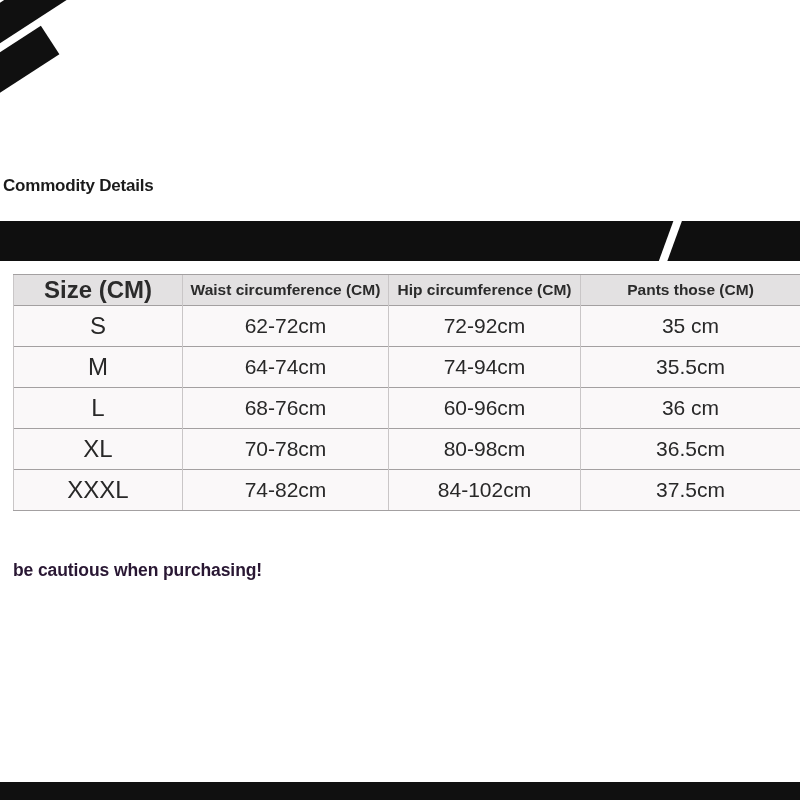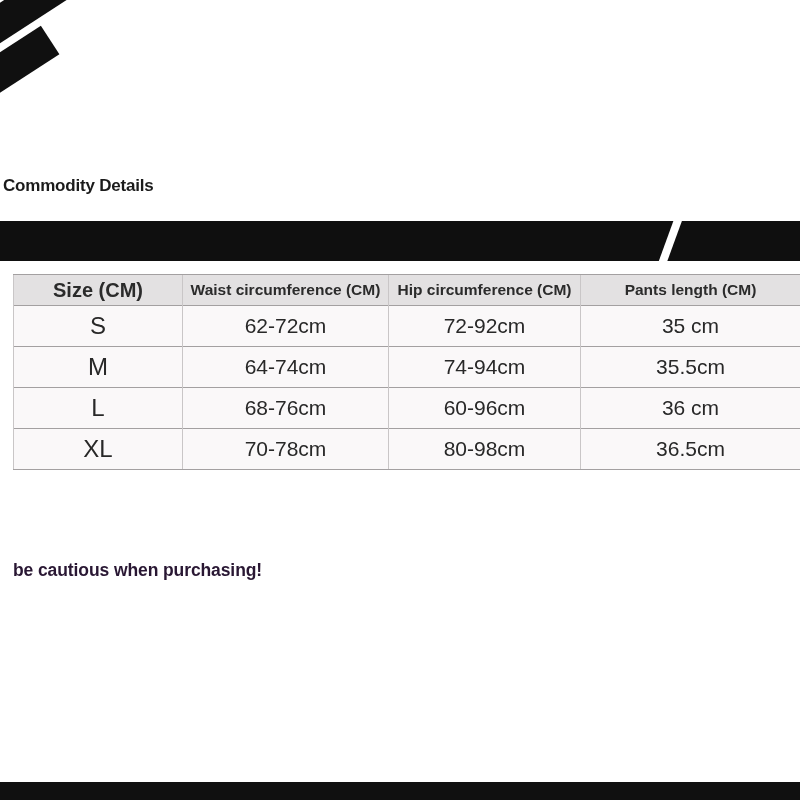--- a/index.html
+++ b/index.html
@@ -81,21 +81,21 @@
     white-space: nowrap;
   }
   .size-table tbody tr:last-child td { border-bottom: 1px solid #a3a0a1; }
   .size-table th {
     height: 30px;
     background: var(--header-bg, #e3e1e2);
     color: #2b2b2b;
     font-size: 15.5px;
     font-weight: 700;
   }
-  .size-table th.first { font-size: 20px; }
+  .size-table th.first { font-size: 24px; }
   .size-table td {
     height: 40px;
     background: var(--row-bg, #faf8f9);
     color: #282828;
     font-size: 21px;
     font-weight: 400;
   }
   .size-table td.first { font-size: 24px; }
 
   
@@ -136,21 +136,21 @@
         <col class="c1">
         <col class="c2">
         <col class="c3">
         <col class="c4">
       </colgroup>
     <thead>
       <tr>
         <th class="first">Size (CM)</th>
         <th>Waist circumference (CM)</th>
         <th>Hip circumference (CM)</th>
-        <th>Pants length (CM)</th>
+        <th>Pants those (CM)</th>
       </tr>
     </thead>
     <tbody>
       <tr>
         <td class="first">S</td>
         <td>62-72cm</td>
         <td>72-92cm</td>
         <td>35 cm</td>
       </tr>
       <tr>
@@ -164,20 +164,26 @@
         <td>68-76cm</td>
         <td>60-96cm</td>
         <td>36 cm</td>
       </tr>
       <tr>
         <td class="first">XL</td>
         <td>70-78cm</td>
         <td>80-98cm</td>
         <td>36.5cm</td>
       </tr>
+      <tr>
+        <td class="first">XXXL</td>
+        <td>74-82cm</td>
+        <td>84-102cm</td>
+        <td>37.5cm</td>
+      </tr>
     </tbody>
   </table>
 
   <div class="note">
     <div>be cautious when purchasing!</div>
   </div>
 
   <div class="bottom-bar"></div>
 
 </div>

